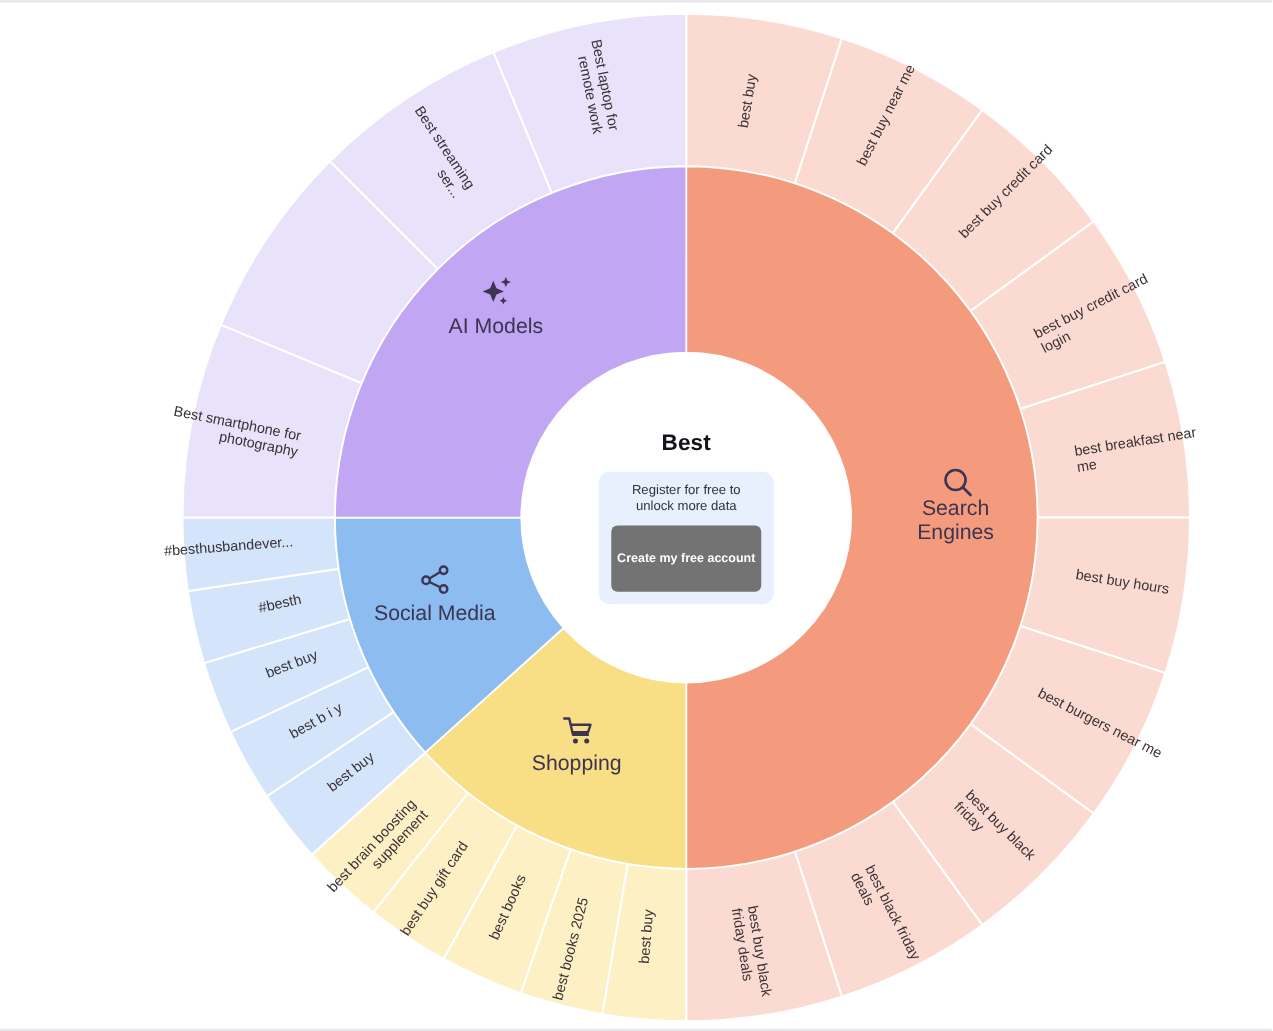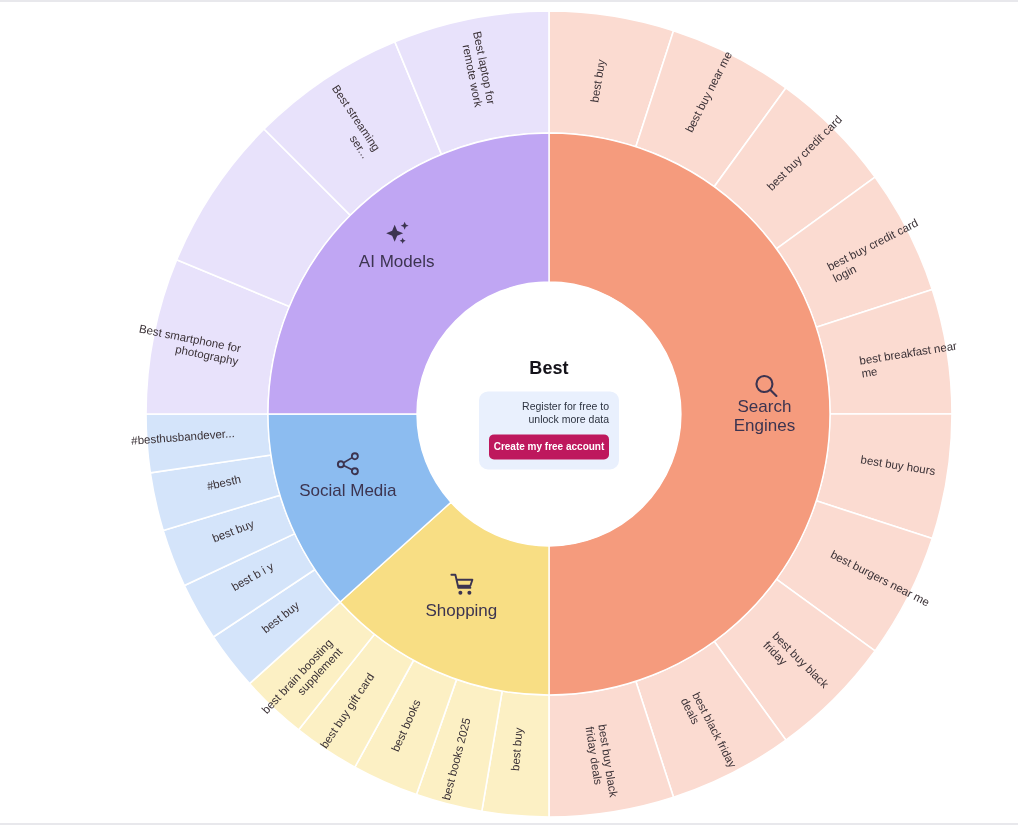--- a/index.html
+++ b/index.html
@@ -63,32 +63,31 @@
     border-radius: 9px;
     padding: 9px 10px 10px 10px;
     width: 120px;
     margin: 0 auto;
   }
   #cta-text {
     font-size: 10.5px;
     color: #2d3340;
     line-height: 1.25;
     margin-bottom: 8px;
-    text-align: right;
   }
   #cta-button {
     display: block;
     width: 100%;
-    background: #be185d;
+    background: #737373;
     color: #ffffff;
     border: none;
     border-radius: 5px;
     font-size: 10px;
     font-weight: bold;
-    padding: 7px 4px;
+    padding: 21px 4px;
     cursor: pointer;
     font-family: "Liberation Sans", sans-serif;
     white-space: nowrap;
   }
 </style>
 </head>
 <body>
 
 <div id="app">
 

